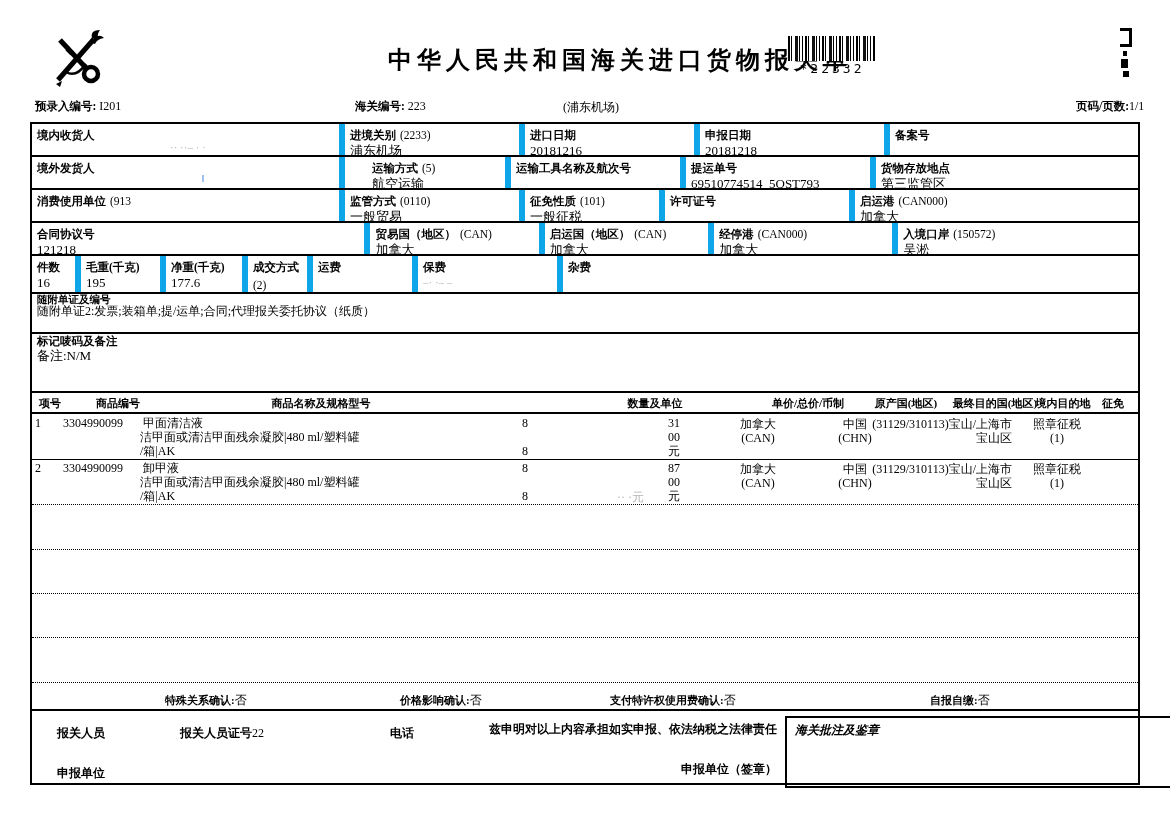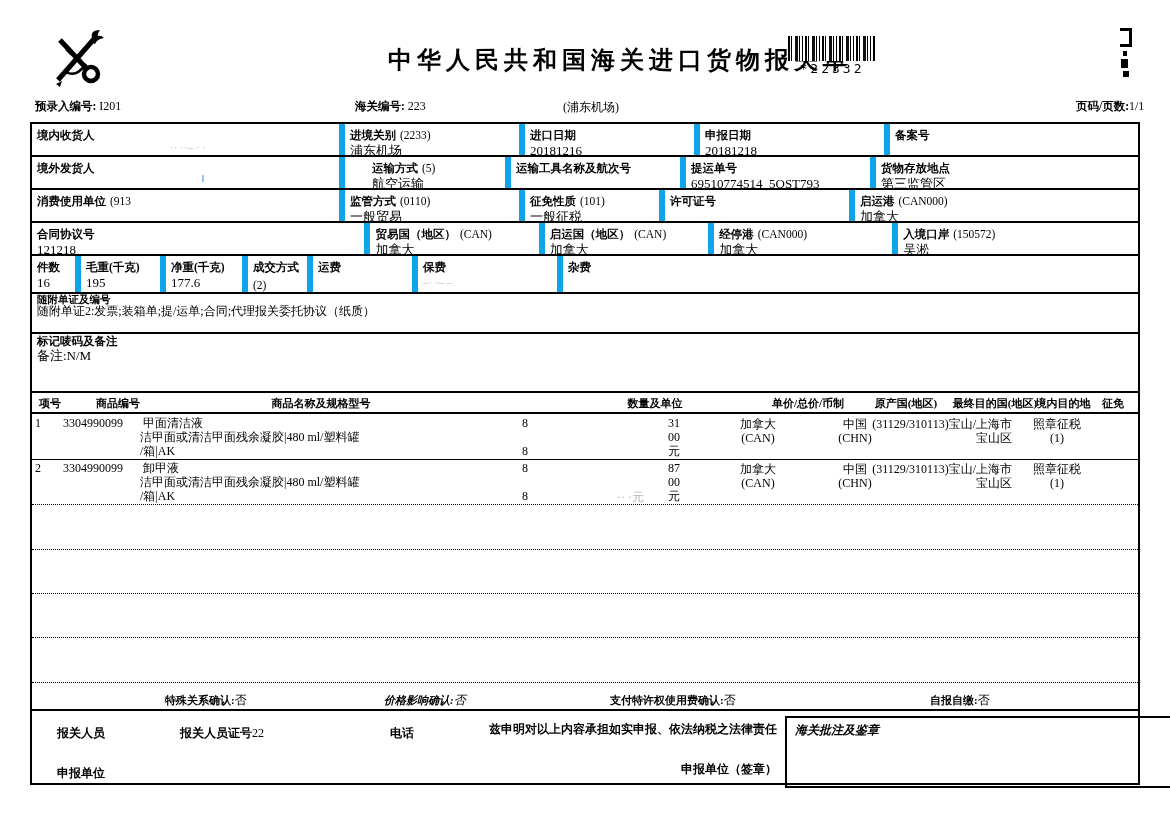--- a/index.html
+++ b/index.html
@@ -277,21 +277,21 @@
 
     <div class="dotline" style="top:90px;"></div>
     <div class="dotline" style="top:135px;"></div>
     <div class="dotline" style="top:179px;"></div>
     <div class="dotline" style="top:223px;"></div>
     <div class="dotline" style="top:268px;"></div>
   </div>
 
   <div id="confirmrow">
     <span class="c" style="left:133px;"><b>特殊关系确认:</b><span>否</span></span>
-    <span class="c" style="left:352px;font-style:italic;"><b>价格影响确认:</b><span>否</span></span>
+    <span class="c" style="left:368px;"><b>价格影响确认:</b><span>否</span></span>
     <span class="c" style="left:578px;"><b>支付特许权使用费确认:</b><span>否</span></span>
     <span class="c" style="left:898px;"><b>自报自缴:</b><span>否</span></span>
   </div>
 
   <div id="footerrow">
     <span class="f" style="left:25px;top:14px;font-weight:bold;">报关人员</span>
     <span class="f" style="left:148px;top:14px;"><b>报关人员证号</b><span>22</span></span>
     <span class="f" style="left:358px;top:14px;font-weight:bold;">电话</span>
     <span class="f rt" style="left:300px;top:10px;width:445px;font-weight:bold;">兹申明对以上内容承担如实申报、依法纳税之法律责任</span>
     <span class="f" style="left:25px;top:54px;font-weight:bold;">申报单位</span>

